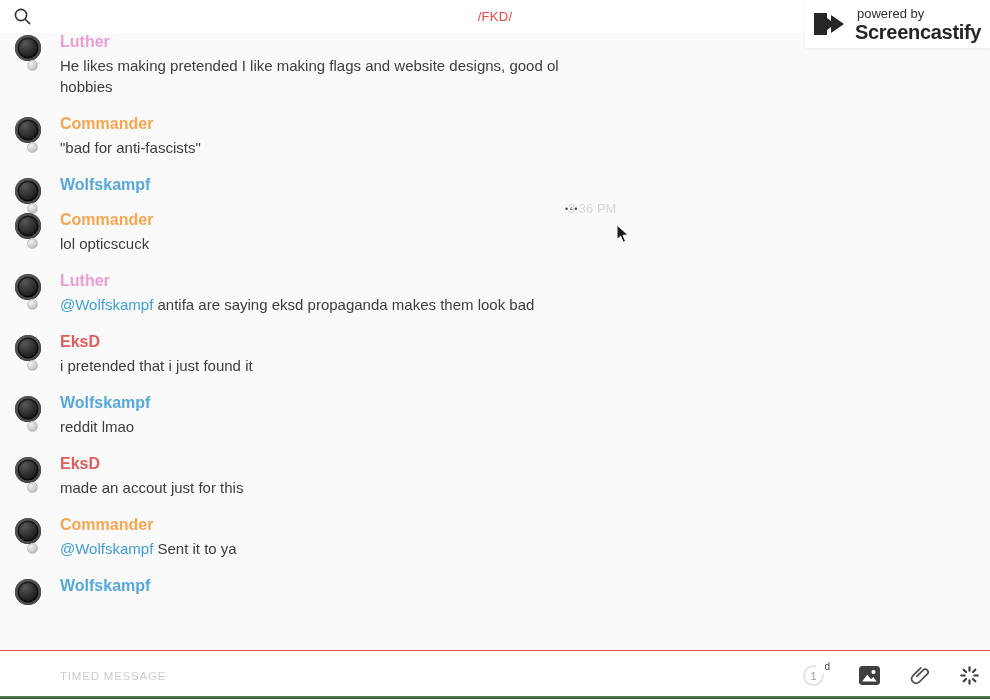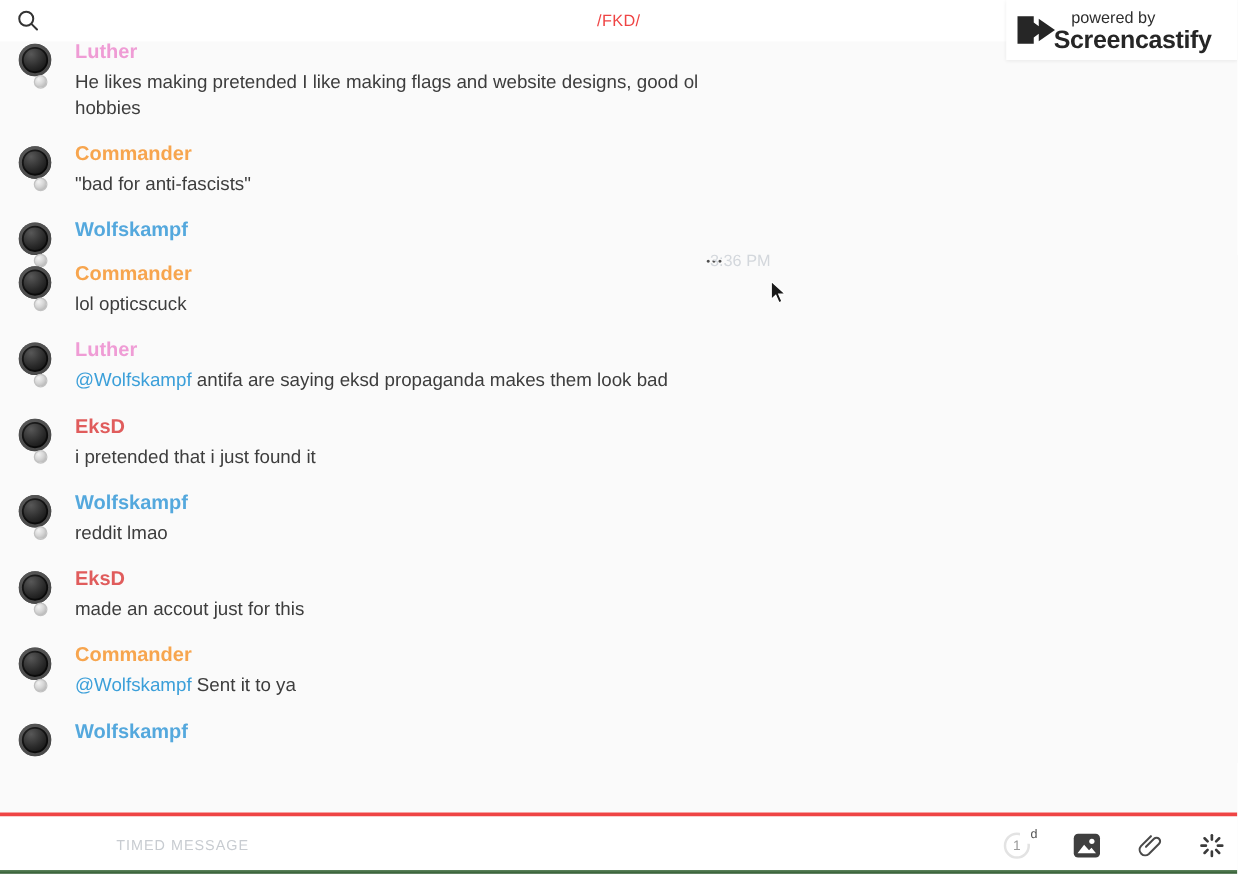--- a/index.html
+++ b/index.html
@@ -10,41 +10,41 @@
   .top-bar { position:absolute; top:0; left:0; right:0; height:33px; background:#fff; z-index:4; }
   .search-btn { position:absolute; left:13px; top:7px; width:20px; height:20px; cursor:pointer; }
   .room-title { position:absolute; left:0; right:0; top:9px; text-align:center; font-size:13px; color:#ef4444; letter-spacing:.3px; }
   .call-btn { position:absolute; left:941px; top:6px; z-index:7; }
   .info-btn { position:absolute; left:972px; top:8px; z-index:7; }
 
   
   .watermark { position:absolute; top:0; right:0; width:185px; height:48px; background:#fff; z-index:6; overflow:hidden; box-shadow:0 1px 3px rgba(0,0,0,.07); }
   .wm-logo { position:absolute; left:6px; top:7px; }
   .wm-powered { position:absolute; left:52px; top:6px; font-size:13px; color:#2e2e2e; }
-  .wm-brand { position:absolute; left:38px; top:21px; font-size:20px; font-weight:700; color:#262626; letter-spacing:-.3px; white-space:nowrap; }
+  .wm-brand { position:absolute; left:50px; top:21px; font-size:20px; font-weight:700; color:#262626; letter-spacing:-.3px; white-space:nowrap; }
 
   
   .chat { position:absolute; top:33px; left:0; right:0; height:617px; background:#fafafa; overflow:hidden; padding-top:1px; }
   .group { position:relative; padding-left:60px; margin-bottom:19px; }
   .avatar { position:absolute; left:15px; top:1px; width:26px; height:26px; border-radius:50%;
             background:radial-gradient(circle at 38% 32%, #585858 0%, #2a2a2a 45%, #0a0a0a 80%);
             box-shadow:inset 0 0 0 2.5px rgba(200,200,200,.35), inset 0 0 0 4px rgba(0,0,0,.6); cursor:pointer; }
   .uname { font-size:16px; font-weight:700; line-height:16px; margin-bottom:5px; cursor:pointer; }
   .msg-line { position:relative; font-size:15px; line-height:21px; color:#3d3d3d; }
   .msg-line + .msg-line { margin-top:10px;text-decoration:underline; }
   .msg-text { white-space:pre-line; display:inline-block; max-width:540px; }
   .marker { position:absolute; left:-33px; top:5px; width:11px; height:11px; border-radius:50%;
             background:radial-gradient(circle at 32% 28%, #f2f2f2 0%, #d6d6d6 45%, #a8a8a8 100%);
             border:1px solid #c2c2c2; }
   .mention { color:#3b9fd9; font-weight:500; cursor:pointer; }
   .line-menu { position:absolute; left:505px; top:1px; font-size:9px; letter-spacing:1.5px; color:#4d4d4d; cursor:pointer; }
   .line-time { position:absolute; left:508px; top:0; font-size:13px; color:#d3d7dc; }
 
   
-  .composer { position:absolute; left:0; right:0; bottom:0; height:50px; background:#fff; border-top:3px solid #ef4444; z-index:5; display:flex; align-items:center;padding-left:33px; }
+  .composer { position:absolute; left:0; right:0; bottom:0; height:50px; background:#fff; border-top:1px solid #ef4444; z-index:5; display:flex; align-items:center; }
   .composer .accent { position:absolute; left:0; right:0; bottom:1px; height:3px; background:linear-gradient(#5d845d, #2c572c); }
   .msg-input { flex:1; margin-left:60px; border:none; outline:none; background:transparent; font-family:"Liberation Sans", sans-serif; font-size:11.5px; letter-spacing:.8px; color:#555; }
   .msg-input::placeholder { color:#c8ccd1; }
   .icons { display:flex; align-items:center; gap:28px; margin-right:10px; }
   .timer { position:relative; width:21px; height:21px; border:2px solid #e3e3e3; border-radius:50%; color:#9b9b9b; font-size:11px; display:flex; align-items:center; justify-content:center; cursor:pointer; margin-right:6px; }
   .timer::before { content:''; position:absolute; top:-3px; right:-4px; width:10px; height:10px; background:#fff; }
   .timer sup { position:absolute; top:-6px; right:-8px; font-size:10px; color:#4f4f4f; }
   .icon-btn { cursor:pointer; display:flex; align-items:center; }
 
   

